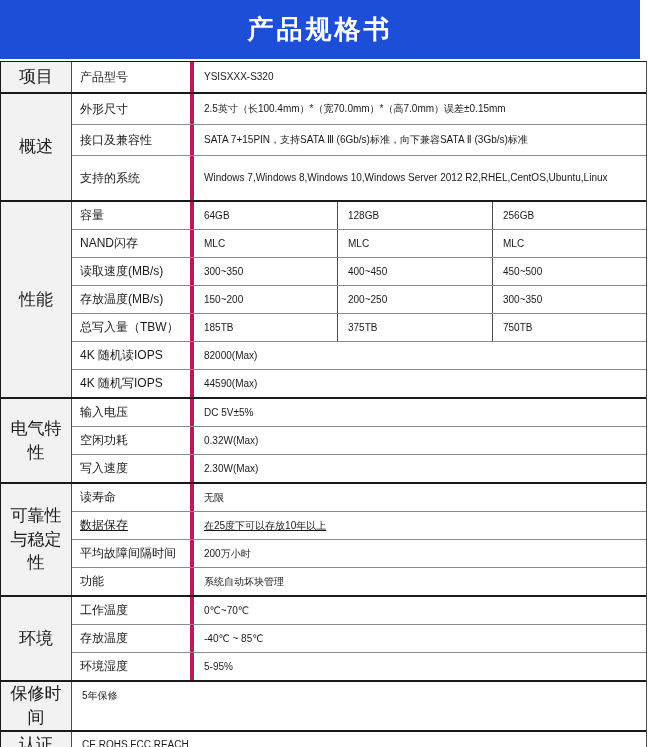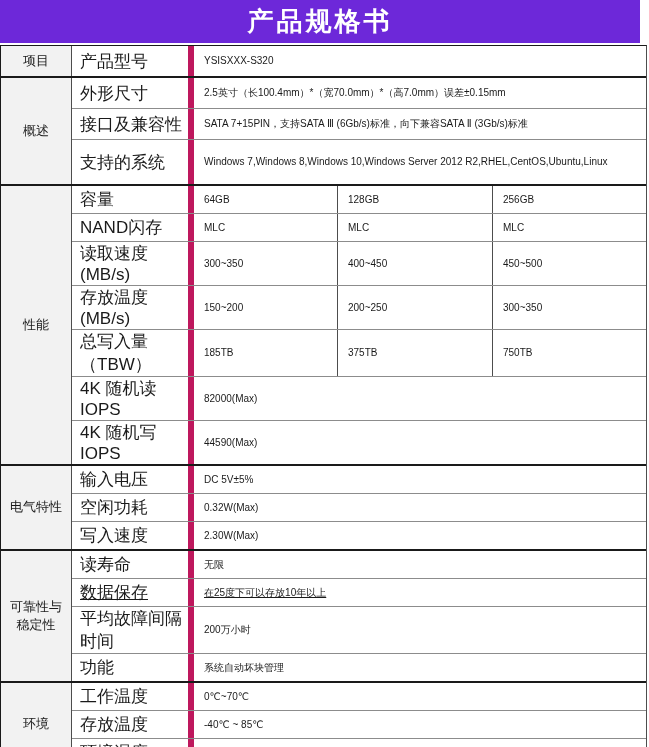--- a/index.html
+++ b/index.html
@@ -3,44 +3,44 @@
 <meta charset="utf-8">
 <style>
   html,body{margin:0;padding:0;}
   body{
     width:649px;height:747px;overflow:hidden;background:#ffffff;
     font-family:"Liberation Sans","DejaVu Sans",sans-serif;
     color:#1a1a1a;
   }
   .page{width:647px;}
   .titlebar{
-    width:640px;height:43px;background:#6d28d9;color:#ffffff;
+    width:640px;height:59px;background:#1d4ed8;color:#ffffff;
     display:flex;align-items:center;justify-content:center;
     font-size:26px;font-weight:bold;letter-spacing:3px;
   }
   .spec-table{
     width:645px;margin-top:2px;
     border-left:1px solid #1a1a1a;border-right:1px solid #4d4d4d;
     border-top:1px solid #1a1a1a;
   }
   .section{display:flex;border-bottom:2px solid #1a1a1a;}
   .section:last-child{border-bottom:none;}
   .cat{
     flex:0 0 71px;width:71px;background:#f2f2f2;
     border-right:1px solid #4d4d4d;
     display:flex;align-items:center;justify-content:center;
-    text-align:center;font-size:13px;line-height:1.4;
+    text-align:center;font-size:17px;line-height:1.4;
     padding:0 3px;box-sizing:border-box;
   }
   .rows{flex:1;display:flex;flex-direction:column;min-width:0;}
   .row{display:flex;border-bottom:1px solid #8c8c8c;}
   .row:last-child{border-bottom:none;}
   .lbl{
-    flex:0 0 122px;width:122px;border-right:6px solid #be185d;
-    display:flex;align-items:center;font-size:17px;
+    flex:0 0 122px;width:122px;border-right:4px solid #be185d;
+    display:flex;align-items:center;font-size:12px;
     padding:0 4px 0 8px;box-sizing:border-box;
   }
   .val{
     flex:1;display:flex;align-items:center;font-size:10px;
     padding:3px 6px 3px 10px;box-sizing:border-box;min-width:0;
     line-height:1.4;
   }
   .val.c0{flex:0 0 143px;}
   .val.c1{flex:0 0 155px;border-left:1px solid #4d4d4d;}
   .val.c2{flex:1;border-left:1px solid #4d4d4d;}

